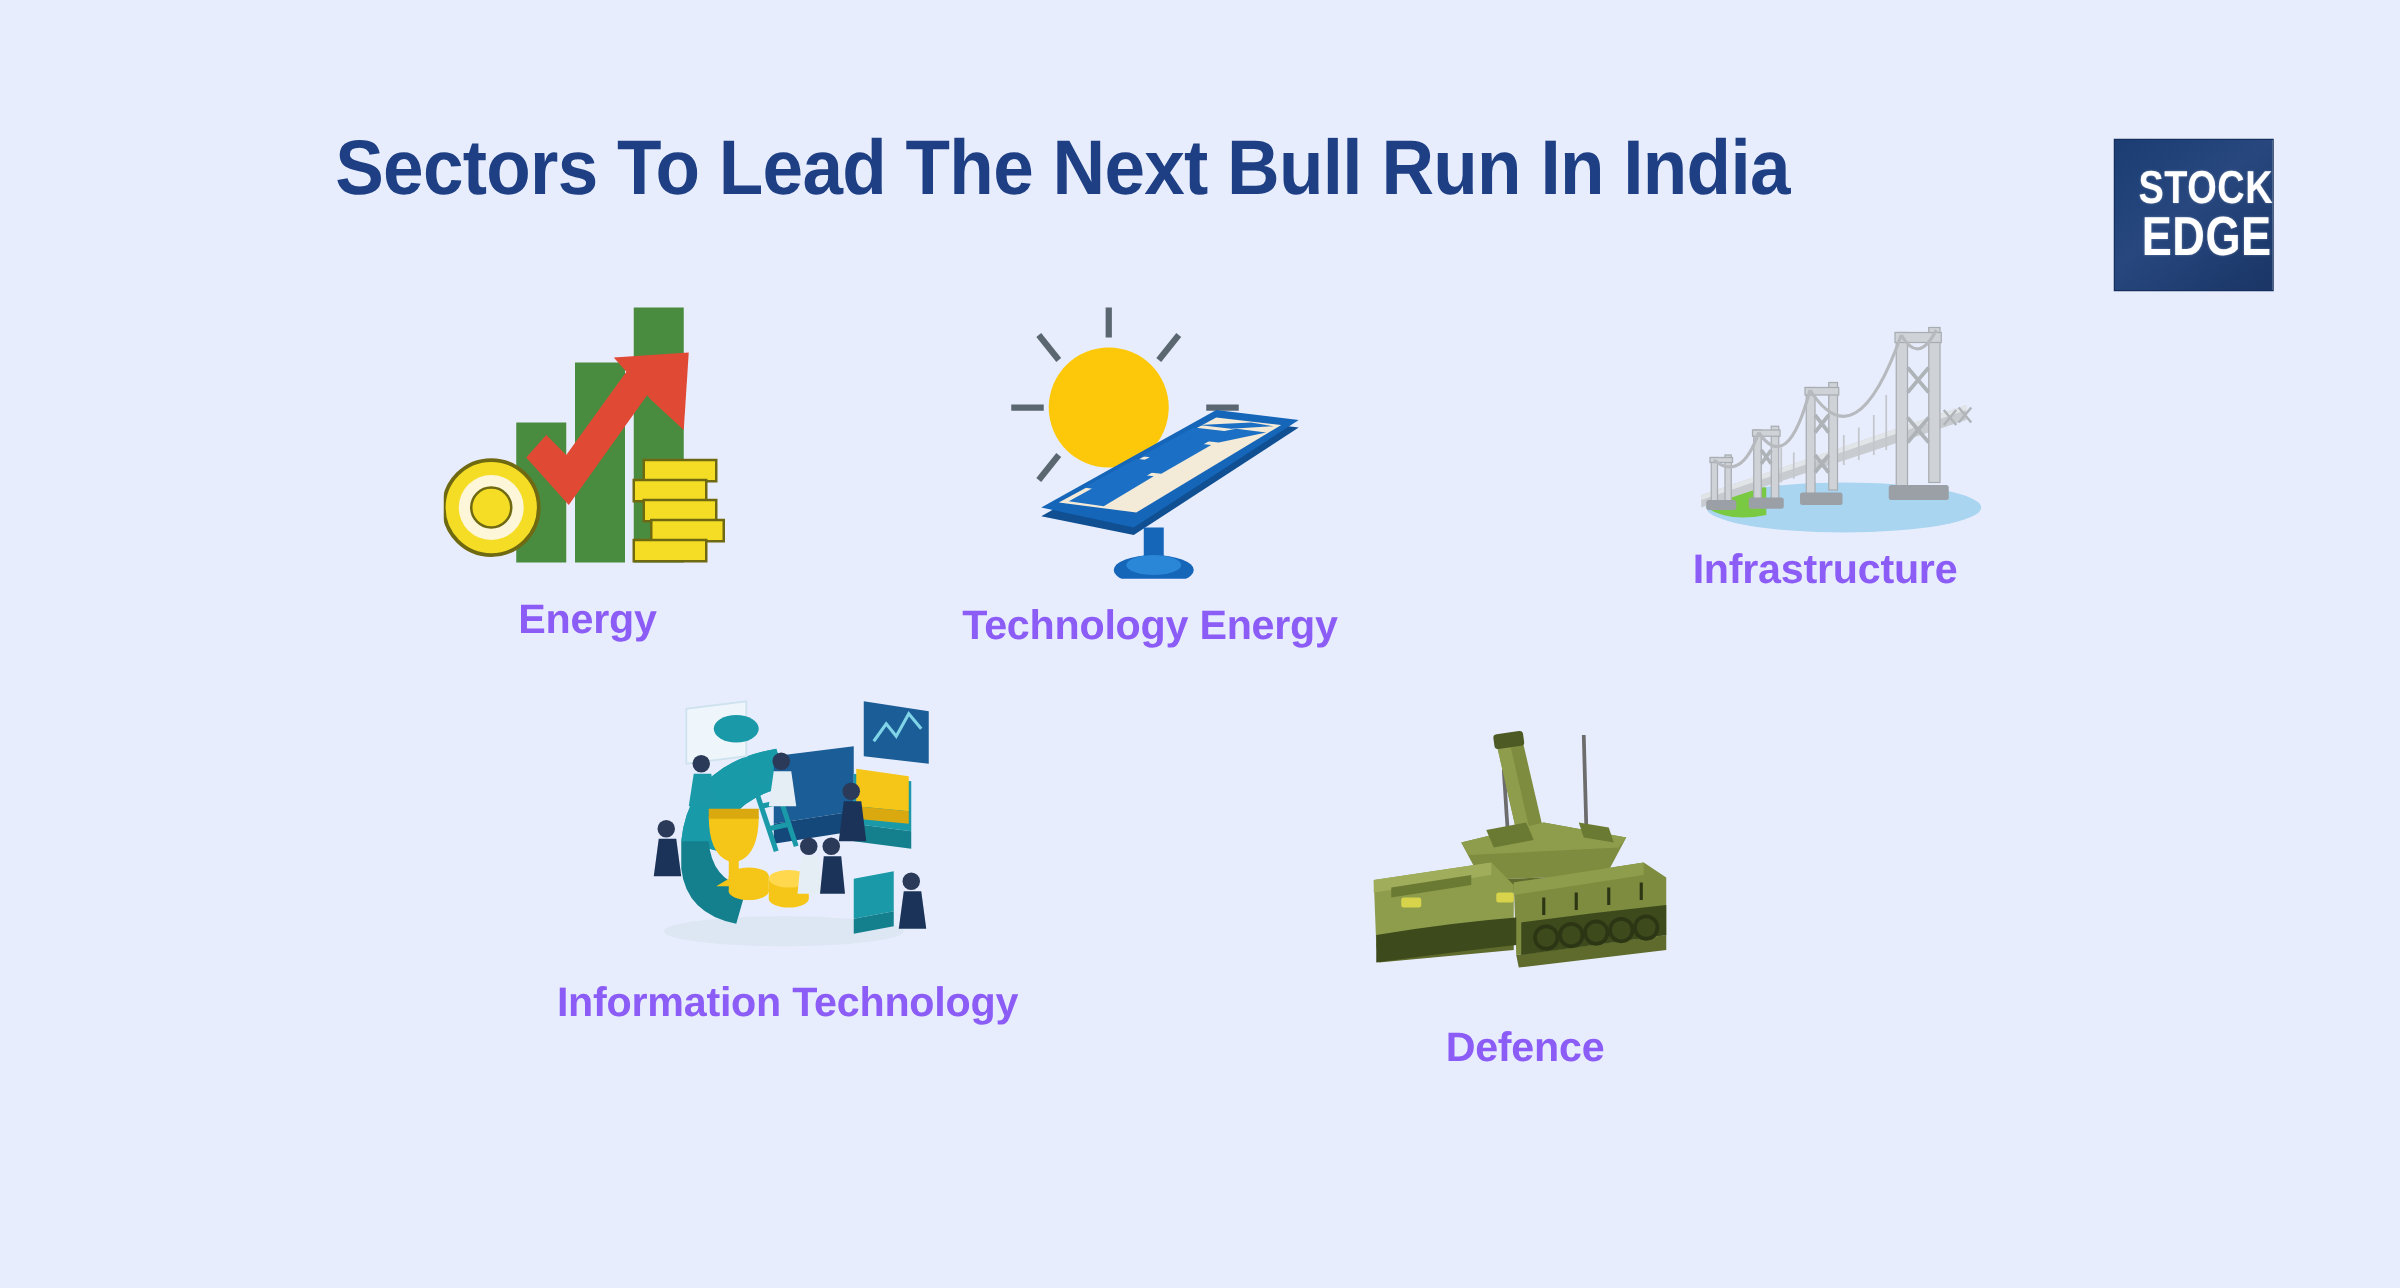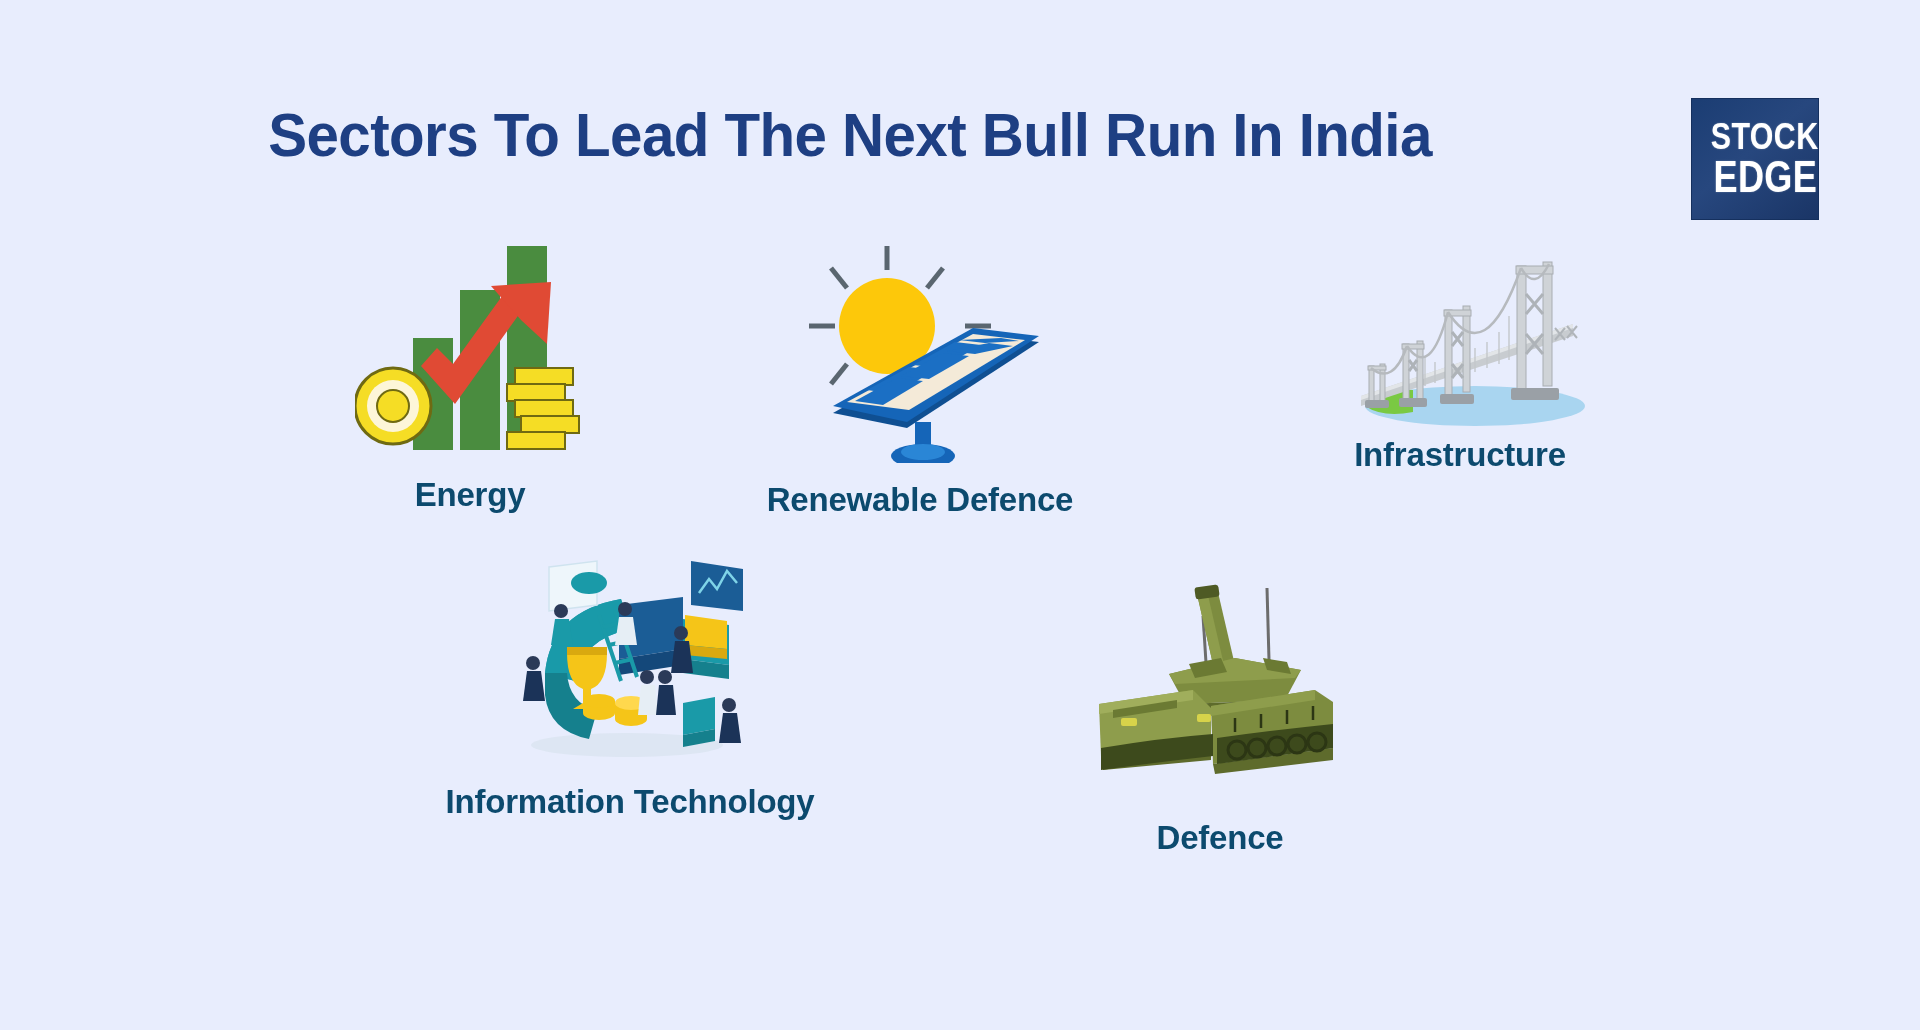--- a/index.html
+++ b/index.html
@@ -35,21 +35,21 @@
     color: #1e3f83;
     letter-spacing: -0.6px;
     transform: scaleX(0.94);
     transform-origin: center;
     white-space: nowrap;
     line-height: 1;
   }
   .brand-logo {
     position: absolute;
     left: 1691px;
-    top: 98px;
+    top: 111px;
     width: 128px;
     height: 122px;
     background: linear-gradient(140deg, #1b3d73 0%, #27477e 45%, #1a3566 100%);
     border: 1px solid #15305e;
     display: flex;
     flex-direction: column;
     align-items: center;
     justify-content: center;
     box-sizing: border-box;
     padding-left: 20px;
@@ -80,21 +80,21 @@
     flex-direction: column;
     align-items: center;
   }
   .card .art {
     position: relative;
   }
   .card .sector-label {
     font-family: "Liberation Sans Narrow", "Liberation Sans", sans-serif;
     font-size: 33px;
     font-weight: bold;
-    color: #0c4a6e;
+    color: #8b5cf6;
     white-space: nowrap;
     text-align: center;
     letter-spacing: -0.2px;
   }
 
   
   .card-finance      { left: 270px;  top: 0px;   width: 400px; }
   .card-renewable    { left: 690px;  top: 10px;  width: 460px; }
   .card-infra        { left: 1250px; top: 20px;  width: 420px; }
   .card-it           { left: 350px;  top: 325px; width: 560px; }
@@ -176,21 +176,21 @@
           <polygon points="60,163 102,140 128,143 88,167" fill="#1b6fc4"></polygon>
           <polygon points="106,138 148,115 174,118 134,141" fill="#1b6fc4"></polygon>
           <polygon points="152,113 194,105 218,108 180,116" fill="#1b6fc4"></polygon>
 
           <rect x="120" y="184" width="16" height="38" fill="#1565b8"></rect>
           <ellipse cx="128" cy="218" rx="32" ry="12" fill="#1565b8"></ellipse>
           <ellipse cx="128" cy="214" rx="22" ry="8" fill="#2a86d6"></ellipse>
         </g>
       </svg>
     </div>
-    <div class="sector-label">Renewable Defence</div>
+    <div class="sector-label">Technology Energy</div>
   </div>
 
   <div class="card card-infra">
     <div class="art">
       <svg width="250" height="180" viewBox="0 0 250 180">
 
         <ellipse cx="140" cy="158" rx="110" ry="20" fill="#a9d5f0"></ellipse>
         <path d="M30 158 q10 -20 48 -16 l0 22 q-30 6 -48 -6 z" fill="#7ac943"></path>
 
         <polygon points="26,148 238,76 238,88 26,158" fill="#c8ccd0"></polygon>

